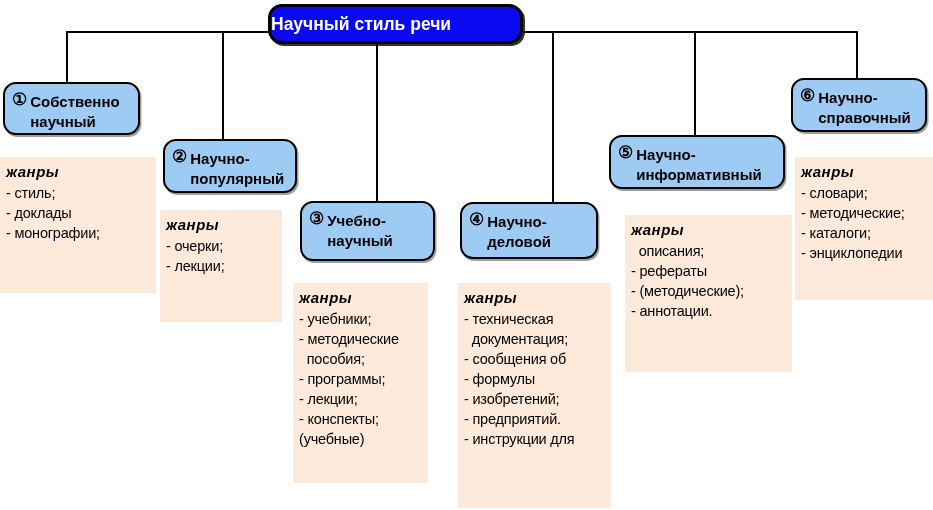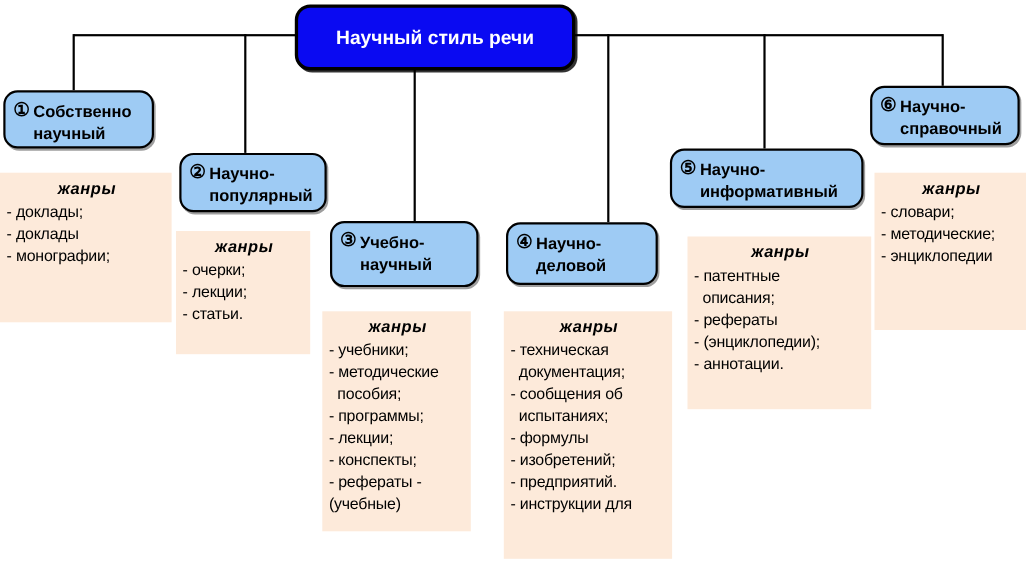--- a/index.html
+++ b/index.html
@@ -10,23 +10,23 @@
   .line{position:absolute;background:var(--border,#000);}
   .h-main{left:67px;top:31px;width:790px;height:2px;}
   .v1{left:66px;top:31px;width:2px;height:51px;}
   .v2{left:222px;top:31px;width:2px;height:108px;}
   .v3{left:376px;top:31px;width:2px;height:170px;}
   .v4{left:552px;top:31px;width:2px;height:171px;}
   .v5{left:694px;top:31px;width:2px;height:104px;}
   .v6{left:856px;top:31px;width:2px;height:47px;}
 
   .root-box{
-    position:absolute;left:268px;top:4px;width:255px;height:60px;box-sizing:border-box;
+    position:absolute;left:268px;top:4px;width:255px;height:40px;box-sizing:border-box;
     background:var(--root-fill,#0a0af2);border:3px solid var(--border,#000);border-radius:14px;
-    display:flex;align-items:center;justify-content:center;
+    display:flex;align-items:center;justify-content:flex-start;
     color:var(--root-text,#fff);font-weight:bold;font-size:17.5px;
     box-shadow:2px 2px 0 rgba(0,0,0,0.8);
   }
 
   .branch{
     position:absolute;box-sizing:border-box;
     background:var(--branch-fill,#9ecbf4);border:2px solid var(--border,#000);border-radius:13px;
     padding:7px 5px 5px 7px;font-weight:bold;font-size:15px;
     display:flex;gap:3px;align-items:flex-start;
     box-shadow:1.5px 2px 0 rgba(40,40,40,0.45);
@@ -39,21 +39,21 @@
   .b4{left:460px;top:202px;width:138px;height:57px;}
   .b5{left:609px;top:135px;width:176px;height:54px;}
   .b6{left:791px;top:78px;width:136px;height:54px;}
 
   .genre{
     position:absolute;box-sizing:border-box;
     background:var(--genre-fill,#fdeada);
     padding:6px 4px 4px 6px;font-size:14.5px;
   }
   .genre-heading{
-    text-align:center;font-weight:bold;font-style:italic;
+    font-weight:bold;font-style:italic;
     font-size:15px;margin-bottom:3px;letter-spacing:0.5px;
   }
   .genre-line{white-space:pre;line-height:1.38;letter-spacing:-0.2px;}
   .g1{left:0px;top:157px;width:156px;height:136px;}
   .g2{left:160px;top:210px;width:122px;height:112px;}
   .g3{left:293px;top:283px;width:135px;height:200px;}
   .g4{left:458px;top:283px;width:153px;height:225px;}
   .g5{left:625px;top:215px;width:167px;height:157px;}
   .g6{left:795px;top:157px;width:138px;height:143px;}
 </style>
@@ -101,71 +101,68 @@
   </div>
   <div class="branch b6">
     <span class="branch-num">⑥</span>
     <span class="branch-label">Научно-
 справочный</span>
   </div>
 
   <div class="genre g1">
     <div class="genre-heading">жанры</div>
     <div>
-        <div class="genre-line">- доклады;</div>
+        <div class="genre-line">- стиль;</div>
         <div class="genre-line">- доклады</div>
         <div class="genre-line">- монографии;</div>
       </div>
   </div>
   <div class="genre g2">
     <div class="genre-heading">жанры</div>
     <div>
         <div class="genre-line">- очерки;</div>
         <div class="genre-line">- лекции;</div>
-        <div class="genre-line">- статьи.</div>
       </div>
   </div>
   <div class="genre g3">
     <div class="genre-heading">жанры</div>
     <div>
         <div class="genre-line">- учебники;</div>
         <div class="genre-line">- методические</div>
         <div class="genre-line">  пособия;</div>
         <div class="genre-line">- программы;</div>
         <div class="genre-line">- лекции;</div>
         <div class="genre-line">- конспекты;</div>
-        <div class="genre-line">- рефераты -</div>
         <div class="genre-line">(учебные)</div>
       </div>
   </div>
   <div class="genre g4">
     <div class="genre-heading">жанры</div>
     <div>
         <div class="genre-line">- техническая</div>
         <div class="genre-line">  документация;</div>
         <div class="genre-line">- сообщения об</div>
-        <div class="genre-line">  испытаниях;</div>
         <div class="genre-line">- формулы</div>
         <div class="genre-line">- изобретений;</div>
         <div class="genre-line">- предприятий.</div>
         <div class="genre-line">- инструкции для</div>
       </div>
   </div>
   <div class="genre g5">
     <div class="genre-heading">жанры</div>
     <div>
-        <div class="genre-line">- патентные</div>
         <div class="genre-line">  описания;</div>
         <div class="genre-line">- рефераты</div>
-        <div class="genre-line">- (энциклопедии);</div>
+        <div class="genre-line">- (методические);</div>
         <div class="genre-line">- аннотации.</div>
       </div>
   </div>
   <div class="genre g6">
     <div class="genre-heading">жанры</div>
     <div>
         <div class="genre-line">- словари;</div>
         <div class="genre-line">- методические;</div>
+        <div class="genre-line">- каталоги;</div>
         <div class="genre-line">- энциклопедии</div>
       </div>
   </div>
 
 </div>
 
 </body></html>

